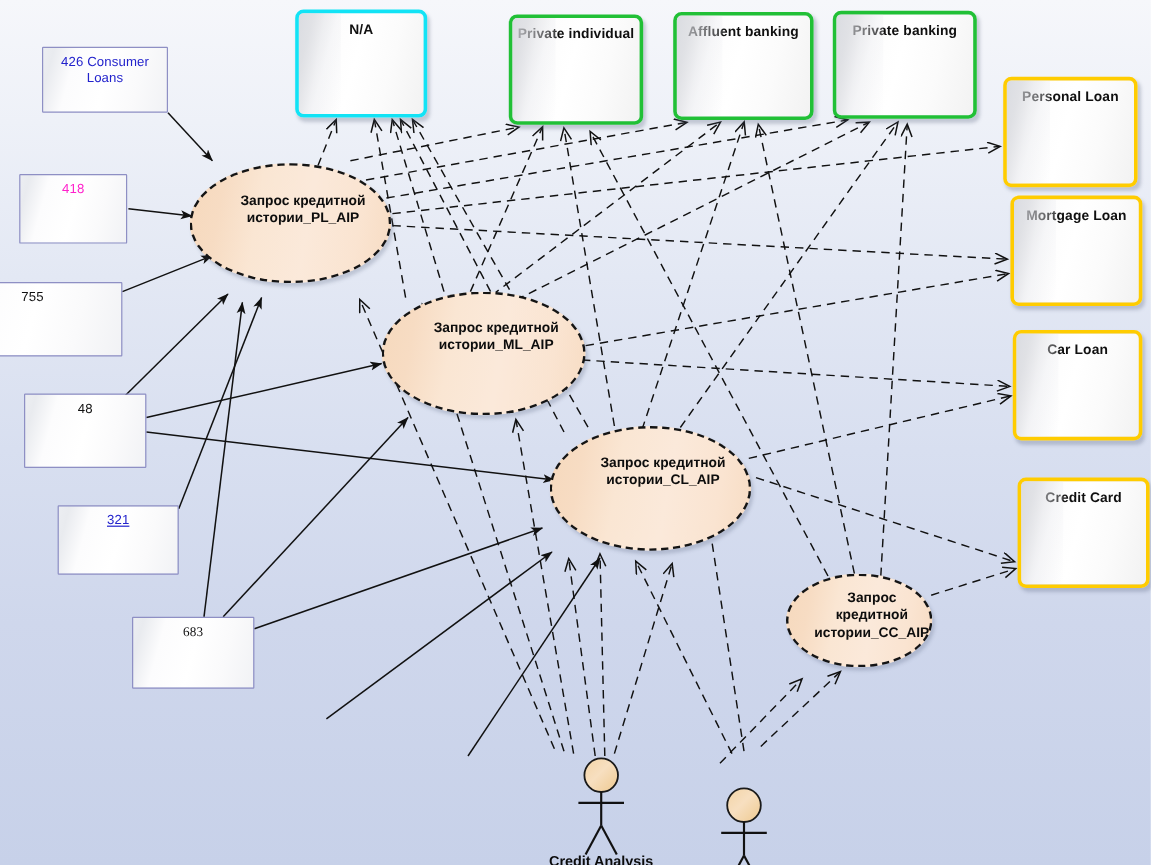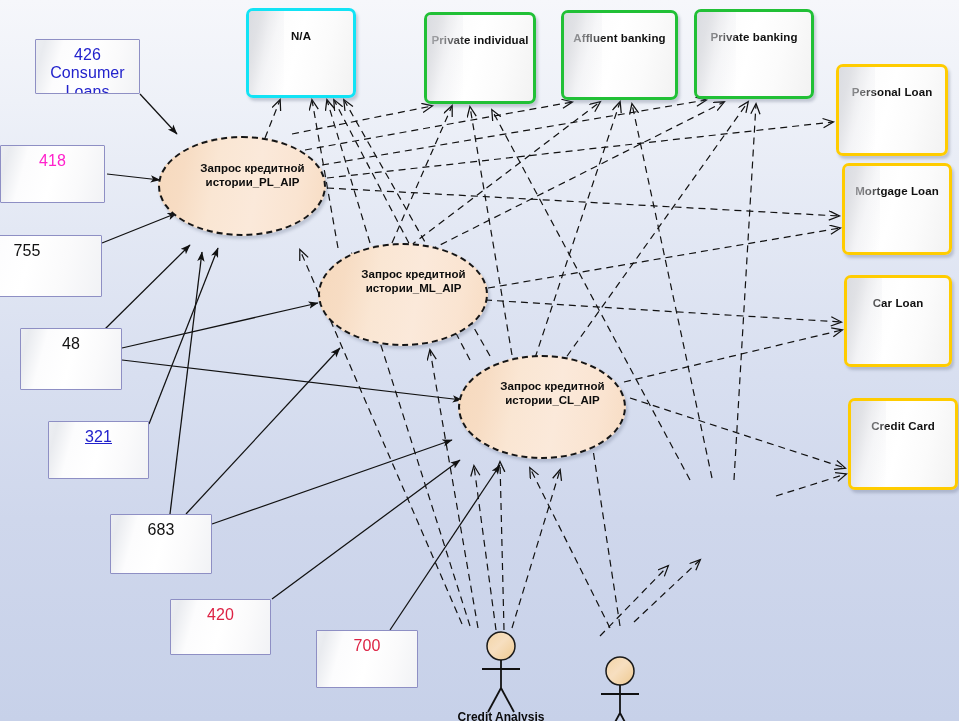--- a/index.html
+++ b/index.html
@@ -15,29 +15,29 @@
   
   .node{position:absolute;box-sizing:border-box;border-radius:3px;
         background:linear-gradient(105deg,#f0f0f0 0%,#e8e8e8 10%,#fdfdfd 26%,#ffffff 46%,#fbfbfb 70%,#f2f2f2 100%);
         overflow:hidden;}
   .node .cap{display:block;text-align:center;line-height:1.15;padding-top:7px;
              font-size:11.5px;font-weight:bold;color:#101010;letter-spacing:.1px;}
 
   
   .dbox{border:1px solid #8e8fc4;border-radius:1px;
         background:linear-gradient(105deg,#eceef2 0%,#e9ebef 8%,#fcfcfd 24%,#ffffff 50%,#fafafb 74%,#f1f2f5 100%);}
-  .dbox .cap{padding-top:6px;font-size:16px;font-weight:normal;}
+  .dbox .cap{padding-top:6px;font-size:11px;font-weight:normal;}
 
   
   .cbox{border:3px solid #22b14c;border-radius:7px;
         box-shadow:2px 3px 3px rgba(80,90,120,.28);}
   .cbox.cyan{border-color:#12e3f5;}
   .cbox.green{border-color:#21c036;}
   .cbox.yellow{border-color:#ffcc00;}
-  .cbox .cap{padding-top:19px;}
+  .cbox .cap{padding-top:8px;}
   .cbox::after{content:"";position:absolute;left:0;top:0;width:34%;height:100%;
                background:linear-gradient(100deg,rgba(214,216,222,.85) 0%,rgba(232,233,238,.5) 45%,rgba(255,255,255,0) 100%);
                pointer-events:none;}
 
   
   .ucase{position:absolute;box-sizing:border-box;border-radius:50%;
          border:2px dashed #141414;
          background:linear-gradient(100deg,#f6d9bd 0%,#f7dcc3 16%,#fae6d3 34%,#fbe9da 58%,#fae4d1 82%,#f7dcc3 100%);
          box-shadow:2px 3px 3px rgba(80,90,120,.25);
          display:flex;align-items:flex-start;justify-content:center;}
@@ -120,40 +120,34 @@
       <line x1="610" y1="628" x2="530" y2="468"></line>
       <line x1="620" y1="626" x2="586" y2="404"></line>
       <line x1="634" y1="622" x2="700" y2="560"></line>
       <line x1="600" y1="636" x2="668" y2="566"></line>
     </g>
   </svg>
 
   <div class="node dbox" id="dbox-0" style="left: 35px; top: 39px; width: 105px; height: 55px;">
     <span class="cap" style="color: rgb(34, 34, 204);">426 Consumer Loans</span>
   </div>
-  <div class="node dbox" id="dbox-1" style="left: 0; top: 145px; width: 105px; height: 58px;">
+  <div class="node dbox" id="dbox-1" style="left: 16px; top: 145px; width: 90px; height: 58px;">
     <span class="cap" style="color: rgb(255, 34, 204);">418</span>
   </div>
   <div class="node dbox" id="dbox-2" style="left: -48px; top: 235px; width: 150px; height: 62px;">
     <span class="cap" style="color: rgb(17, 17, 17);">755</span>
   </div>
   <div class="node dbox" id="dbox-3" style="left: 20px; top: 328px; width: 102px; height: 62px;">
     <span class="cap" style="color: rgb(17, 17, 17);">48</span>
   </div>
   <div class="node dbox" id="dbox-4" style="left: 48px; top: 421px; width: 101px; height: 58px;">
     <span class="cap" style="color: rgb(34, 34, 204); text-decoration: underline;">321</span>
   </div>
-  <div class="node dbox" id="dbox-5" style="left: 110px; top: 514px; width: 102px; height: 60px;">
+  <div class="node dbox" id="dbox-5" style="left: 110px; top: 514px; width: 102px; height: 60px; font-family: Liberation Serif, serif;">
     <span class="cap" style="color: rgb(17, 17, 17);">683</span>
-  </div>
-  <div class="node dbox" id="dbox-6" style="left: 170px; top: 599px; width: 101px; height: 56px;">
-    <span class="cap" style="color: rgb(221, 34, 68);">420</span>
-  </div>
-  <div class="node dbox" id="dbox-7" style="left: 316px; top: 630px; width: 102px; height: 58px;">
-    <span class="cap" style="color: rgb(221, 34, 68);">700</span>
   </div>
 
   <div class="node cbox cyan" id="tbox-0" style="left: 246px; top: 8px; width: 110px; height: 90px; border-color: rgb(18, 227, 245);">
     <span class="cap">N/A</span>
   </div>
   <div class="node cbox green" id="tbox-1" style="left: 424px; top: 12px; width: 112px; height: 92px; border-color: rgb(33, 192, 54);">
     <span class="cap">Private individual</span>
   </div>
   <div class="node cbox green" id="tbox-2" style="left: 561px; top: 10px; width: 117px; height: 90px; border-color: rgb(33, 192, 54);">
     <span class="cap">Affluent banking</span>
@@ -184,20 +178,27 @@
   <div class="ucase" id="uc-1" style="left: 318px; top: 243px; width: 170px; height: 103px;">
     <span class="cap" style="padding-top: 22px;">
       <span>Запрос кредитной</span><br>
       <span>истории_ML_AIP</span>
     </span>
   </div>
   <div class="ucase" id="uc-2" style="left: 458px; top: 355px; width: 168px; height: 104px;">
     <span class="cap" style="padding-top: 22px;">
       <span>Запрос кредитной</span><br>
       <span>истории_CL_AIP</span>
+    </span>
+  </div>
+  <div class="ucase" id="uc-3" style="left: 655px; top: 478px; width: 122px; height: 78px;">
+    <span class="cap" style="padding-top: 12px;">
+      <span>Запрос</span><br>
+      <span>кредитной</span><br>
+      <span>истории_CC_AIP</span>
     </span>
   </div>
 
   <div class="actor" id="act-0" style="left: 464px; top: 630px;">
     <svg width="74" height="88" viewBox="0 0 74 88">
       <defs>
         <linearGradient id="headg0" x1="0" y1="0" x2="1" y2="1">
           <stop offset="0%" stop-color="#f3d4a6"></stop>
             <stop offset="45%" stop-color="#f7dfc0"></stop>
             <stop offset="100%" stop-color="#eec98f"></stop>

